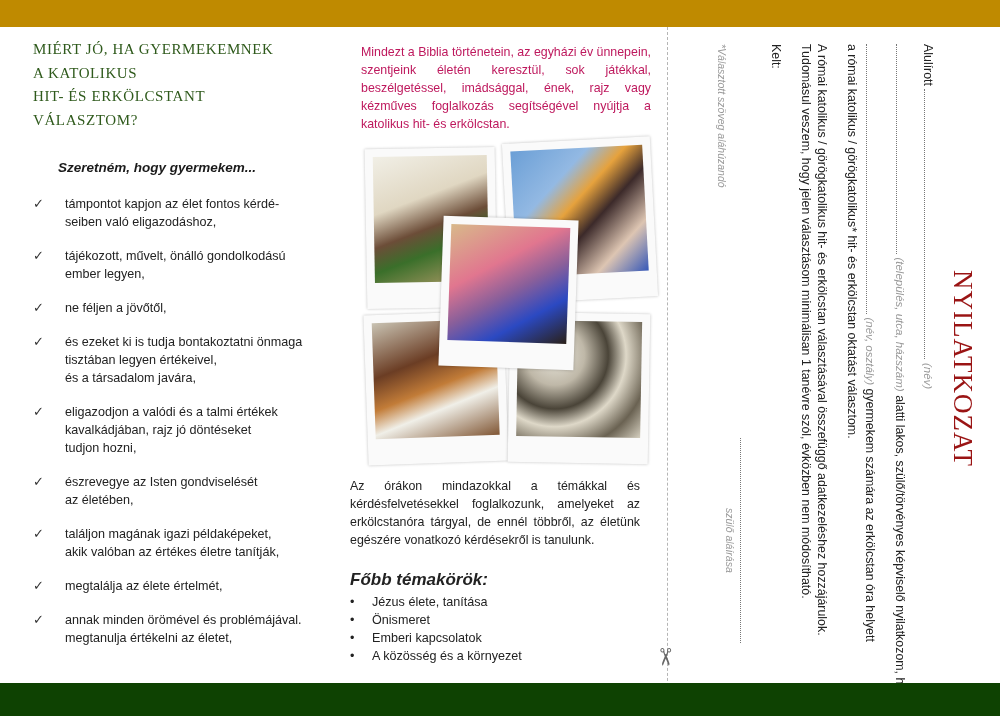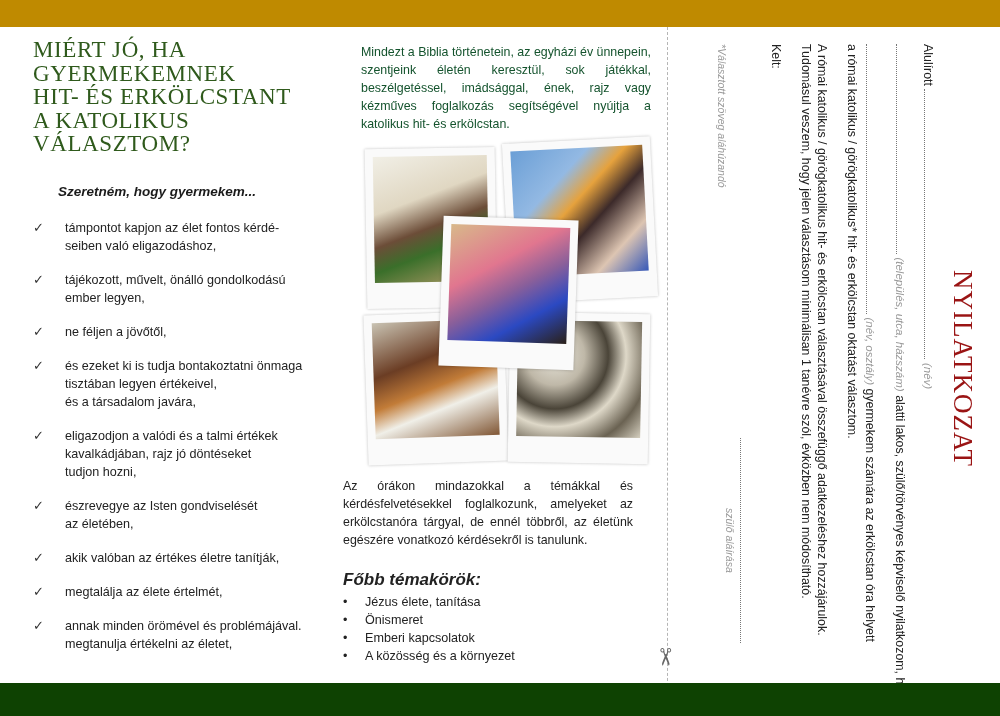--- a/index.html
+++ b/index.html
@@ -2,44 +2,44 @@
 <html><head>
 <meta charset="utf-8">
 <style>
   html, body { margin:0; padding:0; }
   body { width:1000px; height:716px; position:relative; overflow:hidden; background:#ffffff; font-family:"Liberation Sans", sans-serif; color:#1a1a1a; }
   .band-top { position:absolute; left:0; top:0; width:1000px; height:27px; background:#bf8a00; }
   .band-bottom { position:absolute; left:0; top:683px; width:1000px; height:33px; background:#0e4202; }
 
   
   .left { position:absolute; left:33px; top:38px; width:300px; }
-  .title { font-family:"Liberation Serif", serif; color:#2f5a1c; font-size:23px; line-height:23.5px; letter-spacing:0.6px; margin:0; font-weight:normal; }
+  .title { font-family:"Liberation Serif", serif; color:#2f5a1c; font-size:15px; line-height:23.5px; letter-spacing:0.6px; margin:0; font-weight:normal; }
   .subtitle { margin-top:28px; font-style:italic; font-weight:bold; font-size:13.5px;margin-left:25px; }
   .checklist { list-style:none; margin:20px 0 0 0; padding:0; }
   .checklist li { position:relative; padding-left:32px; font-size:12.6px; line-height:18px; color:#222; margin-bottom:16px; }
   .checklist li .chk { position:absolute; left:0; top:0; font-size:13px; color:#333; }
 
   
-  .mid { position:absolute; left:361px; top:43px; width:290px; font-size:12.4px; line-height:18px; color:#14532d; }
+  .mid { position:absolute; left:361px; top:43px; width:290px; font-size:12.4px; line-height:18px; color:#be185d; }
   .mid p { margin:0; text-align:justify; }
   .collage { position:absolute; left:366px; top:138px; width:290px; height:330px; }
   .polaroid { position:absolute; background:#fafafa; box-shadow:0 0 3px rgba(0,0,0,0.25); padding:8px 8px 26px 8px; box-sizing:border-box; }
   .polaroid .photo { width:100%; height:100%; }
   .ph1 { left:0; top:10px; width:130px; height:160px; transform:rotate(-1deg); }
   .ph1 .photo { background:linear-gradient(160deg,#f1efe6 0%,#e0d7c2 35%,#6c4d38 55%,#3a6f2a 70%,#b79d6b 100%); }
   .ph2 { left:140px; top:2px; width:148px; height:160px; transform:rotate(-3deg); }
   .ph2 .photo { background:linear-gradient(135deg,#6b9fd6 0%,#93b9e3 30%,#e6a23d 45%,#3c2a2a 60%,#ddc5b2 80%,#3658b8 100%); }
   .ph3 { left:75px; top:80px; width:135px; height:150px; transform:rotate(2deg); z-index:3; }
   .ph3 .photo { background:linear-gradient(150deg,#d8b98a 0%,#e1768f 35%,#8a5f9a 55%,#2b49c2 75%,#2a2017 100%); }
   .ph4 { left:0; top:175px; width:140px; height:150px; transform:rotate(-2deg); }
   .ph4 .photo { background:linear-gradient(160deg,#c9c3b3 0%,#6b3d24 35%,#c27c38 55%,#f0efe8 70%,#805634 100%); }
   .ph5 { left:143px; top:175px; width:140px; height:150px; transform:rotate(1deg); }
   .ph5 .photo { background:radial-gradient(circle at 30% 30%,#e9e6dc 0%,#bfb8a8 25%,#4a4438 45%,#ded8c8 60%,#6a6252 80%,#d5cfbf 100%); }
 
-  .mid2 { position:absolute; left:343px; top:477px; width:290px; font-size:12.4px; line-height:18px; color:#222; }
+  .mid2 { position:absolute; left:350px; top:477px; width:290px; font-size:12.4px; line-height:18px; color:#222; }
   .mid2 p { margin:0; text-align:justify; }
   .topics-h { margin-top:22px; font-weight:bold; font-style:italic; font-size:17px; }
   .topics { list-style:none; margin:4px 0 0 0; padding:0; }
   .topics li { position:relative; padding-left:22px; font-size:12.6px; line-height:18px; }
   .topics li .dot { position:absolute; left:0; top:0; }
 
   
   .cutline { position:absolute; left:667px; top:27px; width:0; height:689px; border-left:1.5px dashed #b5b5b5; }
   .scissors { position:absolute; left:655px; top:645px; font-size:24px; color:#666; transform:rotate(90deg); line-height:24px; }
 
@@ -52,22 +52,22 @@
   .rot .small { font-size:10.5px; color:#999; font-style:italic; }
 </style>
 </head>
 <body>
 
 <div class="band-top"></div>
 
 <div class="left">
   <h1 class="title">
     <div>MIÉRT JÓ, HA GYERMEKEMNEK</div>
+    <div>A KATOLIKUS</div>
     <div>HIT- ÉS ERKÖLCSTANT</div>
-    <div>A KATOLIKUS</div>
     <div>VÁLASZTOM?</div>
   </h1>
   <div class="subtitle">Szeretném, hogy gyermekem...</div>
   <ul class="checklist">
     <li>
         <span class="chk">✓</span>
         <div>támpontot kapjon az élet fontos kérdé-</div>
         <div>seiben való eligazodáshoz,</div>
       </li>
     <li>
@@ -91,20 +91,21 @@
         <div>kavalkádjában, rajz jó döntéseket</div>
         <div>tudjon hozni,</div>
       </li>
     <li>
         <span class="chk">✓</span>
         <div>észrevegye az Isten gondviselését</div>
         <div>az életében,</div>
       </li>
     <li>
         <span class="chk">✓</span>
+        <div>találjon magának igazi példaképeket,</div>
         <div>akik valóban az értékes életre tanítják,</div>
       </li>
     <li>
         <span class="chk">✓</span>
         <div>megtalálja az élete értelmét,</div>
       </li>
     <li>
         <span class="chk">✓</span>
         <div>annak minden örömével és problémájával.</div>
         <div>megtanulja értékelni az életet,</div>

